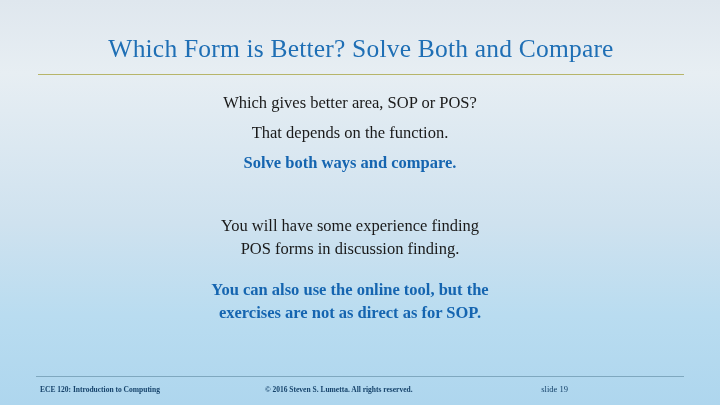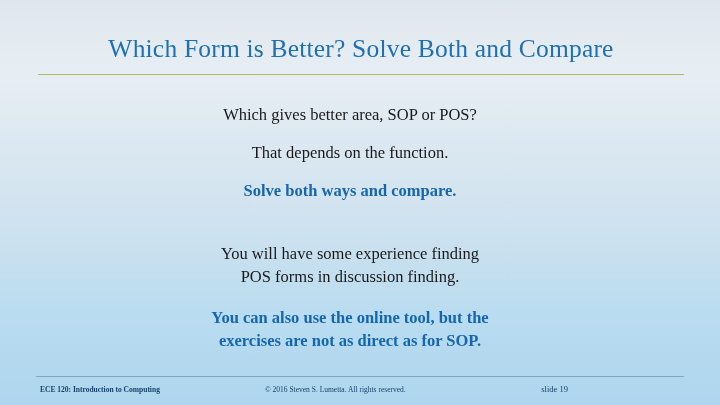--- a/index.html
+++ b/index.html
@@ -43,21 +43,21 @@
   .body-block {
     position: absolute;
     left: 40px;
     top: 90px;
     width: 620px;
   }
   .line {
     font-size: 16.5px;
     color: #1a1a1a;
     line-height: 26px;
-    margin: 12px 0 4px 0;
+    margin: 0 0 4px 0;
     font-family: "Liberation Serif", serif;
   }
   .line.bold-blue {
     font-weight: bold;
     color: #1565b0;
   }
   .gap {
     height: 34px;
   }
   .tight {
@@ -86,21 +86,21 @@
     font-size: 7.5px;
     font-weight: bold;
     color: #16436b;
     font-family: "Liberation Serif", serif;
   }
   .footer-center {
     position: absolute;
     left: 265px;
     top: 0;
     font-size: 7.5px;
-    font-weight: normal;
+    font-weight: bold;
     color: #16436b;
     font-family: "Liberation Serif", serif;
   }
   .footer-right {
     position: absolute;
     right: 40px;
     top: -1px;
     font-size: 8.5px;
     color: #16436b;
     font-family: "Liberation Serif", serif;

